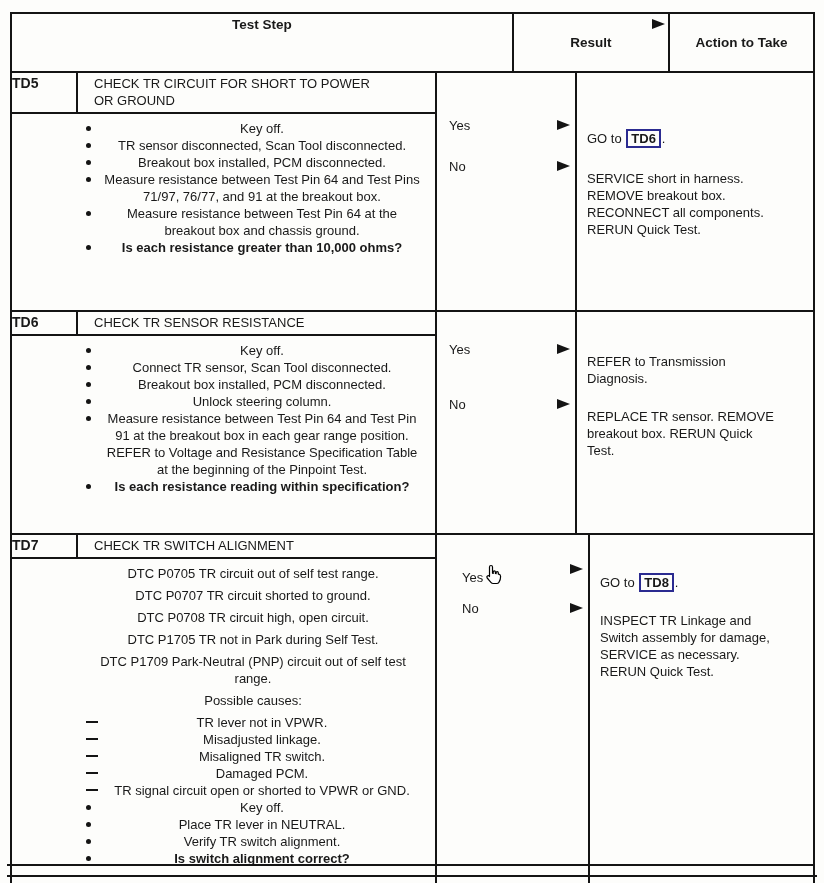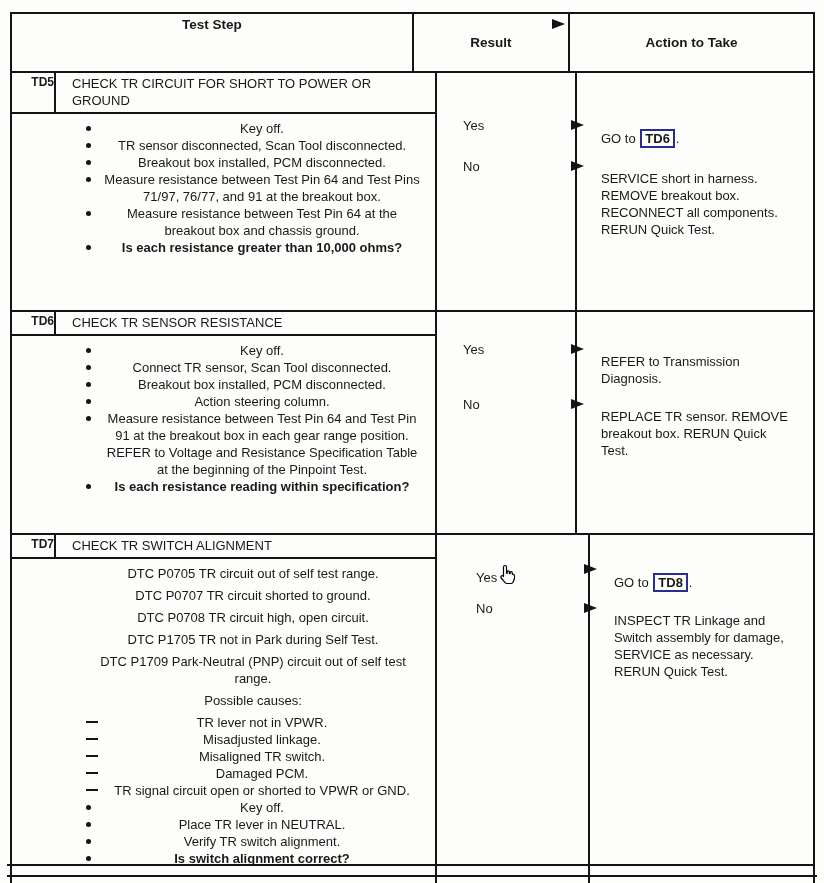--- a/index.html
+++ b/index.html
@@ -4,49 +4,49 @@
 <style>
   * { box-sizing: border-box; margin: 0; padding: 0; }
   html,body { background:#ffffff; }
   body { font-family: "Liberation Sans", sans-serif; color:#191919; }
   .page { position:relative; width:824px; height:883px; background:#fdfdfb; overflow:hidden; }
 
   .pp-table { position:absolute; left:10px; top:12px; width:805px; border:2px solid #141414; background:#fdfdfb; }
 
   
   .thead { display:flex; border-bottom:2px solid #141414; font-weight:bold; font-size:13.5px; }
-  .th-step { width:402px; border-right:2px solid #141414; text-align:center; padding:3px 0; }
+  .th-step { width:502px; border-right:2px solid #141414; text-align:center; padding:3px 0; }
   .th-result { width:156px; border-right:2px solid #141414; position:relative; display:flex; align-items:center; justify-content:center; }
   .th-action { flex:1; text-align:center; padding:21px 0; }
   .tri { display:inline-block; width:0; height:0; border-top:5.5px solid transparent; border-bottom:5.5px solid transparent; border-left:13px solid #141414; }
   .th-result .tri { position:absolute; right:3px; top:5px; }
 
   
   .row { display:flex; border-bottom:2px solid #141414; }
   .row:last-child { border-bottom:none;gap:13px; }
   .left-col { width:425px; border-right:2px solid #141414; }
   .title-row { display:flex; border-bottom:2px solid #141414; }
-  .code-cell { width:44px; border-right:2px solid #141414; font-weight:bold; font-size:12px; text-align:right; padding:2px 0 3px; }
+  .code-cell { width:66px; border-right:2px solid #141414; font-weight:bold; font-size:14px; text-align:left; padding:2px 0 3px; }
   .title-cell { flex:1; font-size:13px; line-height:17px; padding:2px 44px 3px 16px; }
 
   .steps { padding:6px 14px 8px 0;text-align:center; }
   .step { display:flex; font-size:13px; line-height:17px; }
   .step.bullet, .step.bullet_bold, .step.dash { padding-left:74px; }
   .step.plain { padding-left:73px; margin-bottom:5px; }
   .step .marker { flex:0 0 17px; display:flex; align-items:flex-start; }
   .dot { width:5px; height:5px; border-radius:50%; background:#141414; display:block; margin-top:6px; }
   .dashbar { width:12px; height:2px; background:#141414; display:block; margin-top:7px; }
   .step-text { flex:1; }
   .step.bullet_bold .step-text { font-weight:bold; }
 
   
   .ra { flex:1; position:relative; }
   .ra-divider { position:absolute; left:138px; top:0; bottom:0; width:2px; background:#141414; }
   .pair { display:flex; }
-  .res-cell { flex:0 0 138px; position:relative; padding-left:12px; font-size:13px; line-height:17px;margin-left:14px; }
+  .res-cell { flex:0 0 138px; position:relative; padding-left:12px; font-size:13px; line-height:17px; }
   .res-tri { position:absolute; right:5px; top:3px; }
   .act-cell { flex:1; margin-left:2px; padding:0 6px 0 10px; font-size:13px; line-height:17px; white-space:pre-line;margin-top:12px; }
   .ref-box { display:inline-block; border:2px solid #2b2b90; font-weight:bold; padding:0 3px; line-height:15px; margin:0 1px; }
 
   .cursor-wrap { display:inline-block; margin-left:2px; transform:translateY(3px); }
 
   
   .rule { position:absolute; background:#141414; height:2px; }
   .rule-1 { left:7px; right:9px; top:864px; }
   .rule-2 { left:7px; right:7px; top:875px; }
@@ -148,21 +148,21 @@
               <div class="step bullet">
                 <span class="marker">
                   <span class="dot"></span>
                 </span>
                 <span class="step-text">Breakout box installed, PCM disconnected.</span>
               </div>
               <div class="step bullet">
                 <span class="marker">
                   <span class="dot"></span>
                 </span>
-                <span class="step-text">Action steering column.</span>
+                <span class="step-text">Unlock steering column.</span>
               </div>
               <div class="step bullet">
                 <span class="marker">
                   <span class="dot"></span>
                 </span>
                 <span class="step-text">Measure resistance between Test Pin 64 and Test Pin 91 at the breakout box in each gear range position. REFER to Voltage and Resistance Specification Table at the beginning of the Pinpoint Test.</span>
               </div>
               <div class="step bullet_bold">
                 <span class="marker">
                   <span class="dot"></span>

